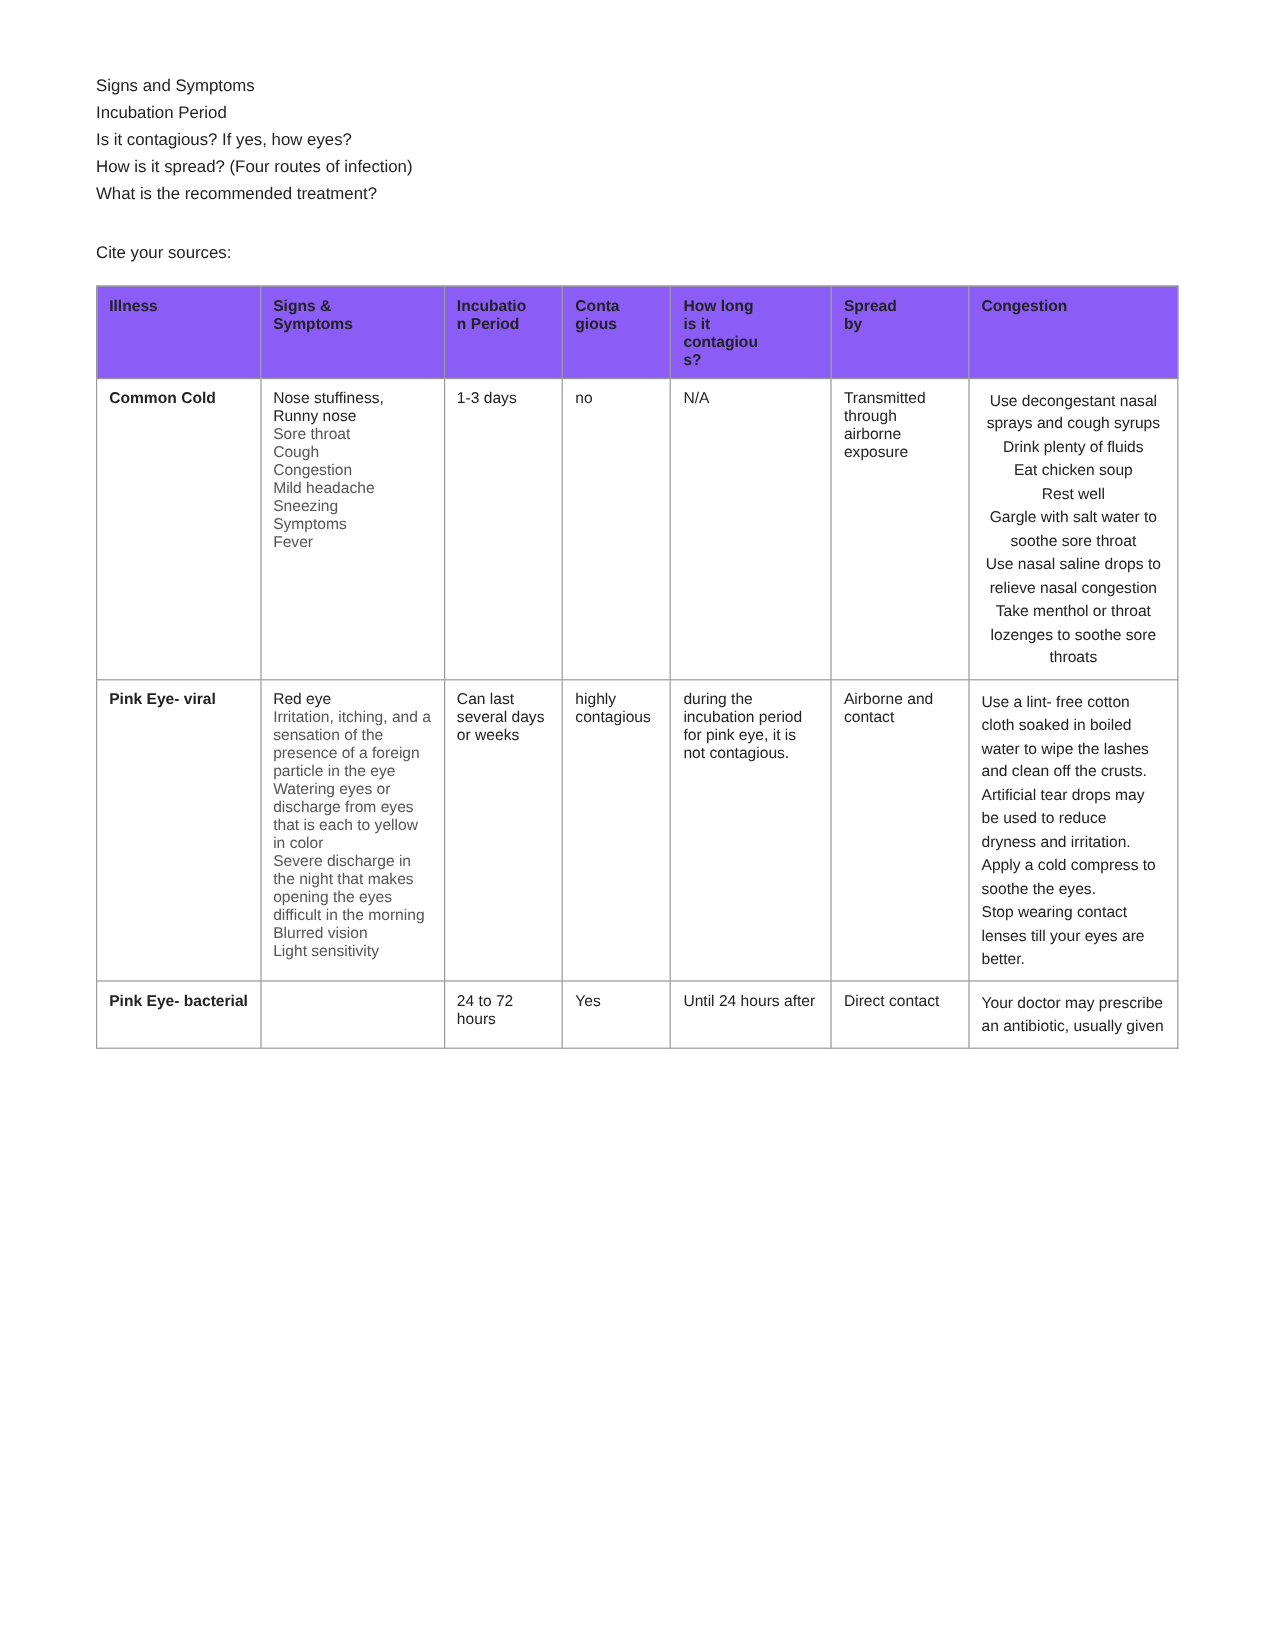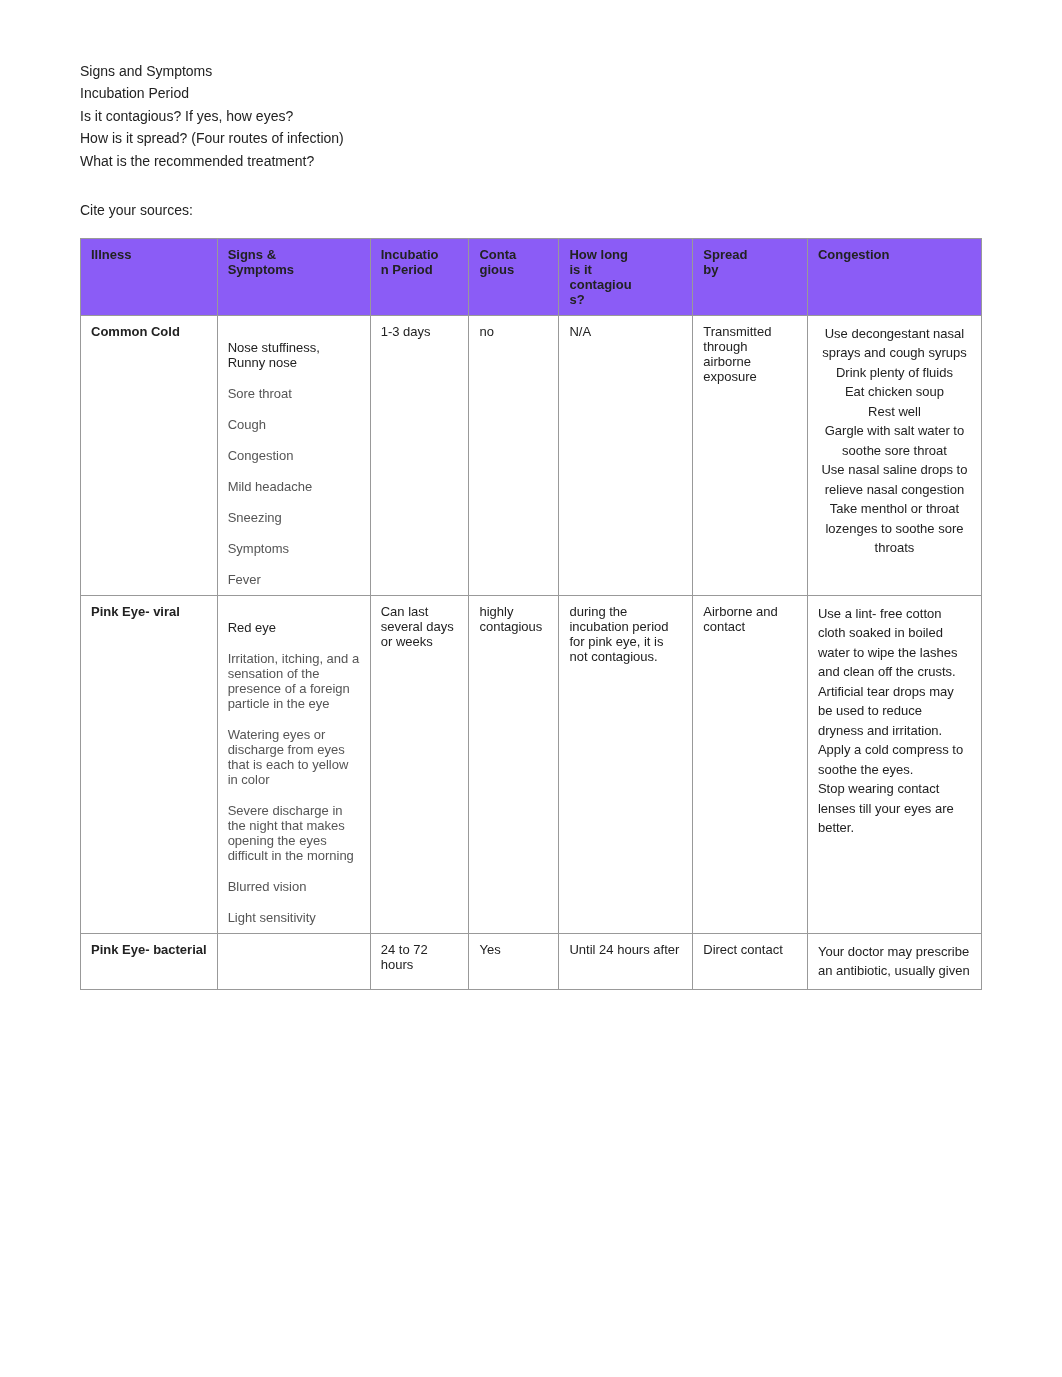--- a/index.html
+++ b/index.html
@@ -37,21 +37,20 @@
     td.illness-cell {
       font-weight: bold;
       white-space: nowrap;
     }
     td ul {
       list-style: none;
       padding: 0;
     }
     td ul li {
       color: #555;
-      margin-top: 16px;
     }
     td ul li.black {
       color: #222;
     }
     .treatment-cell {
       line-height: 1.5;
     }
   </style>
 </head>
 <body>

